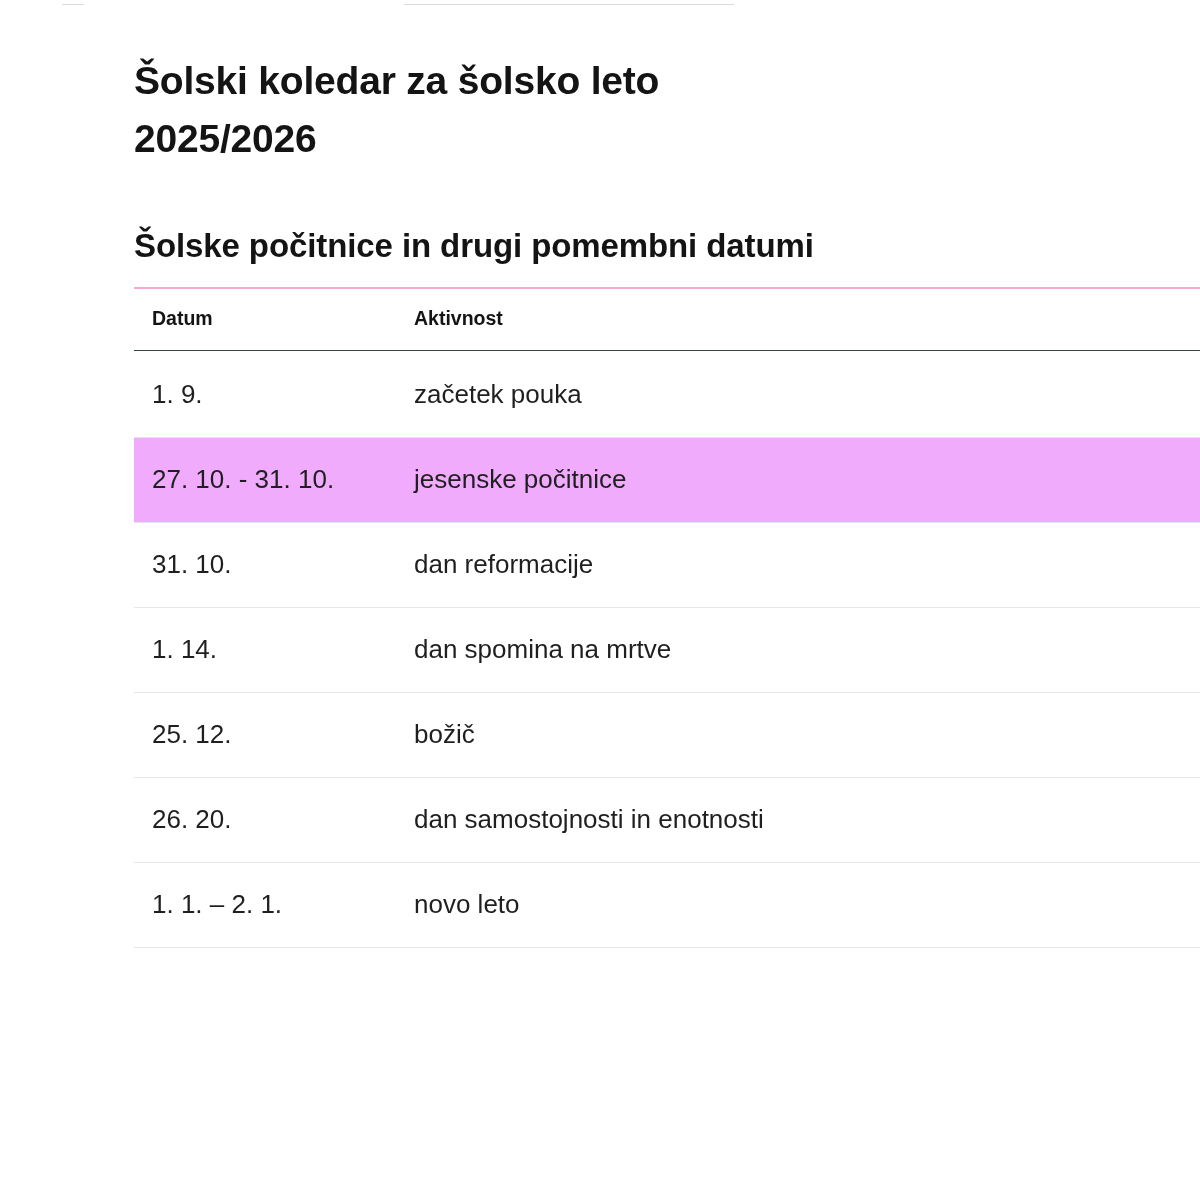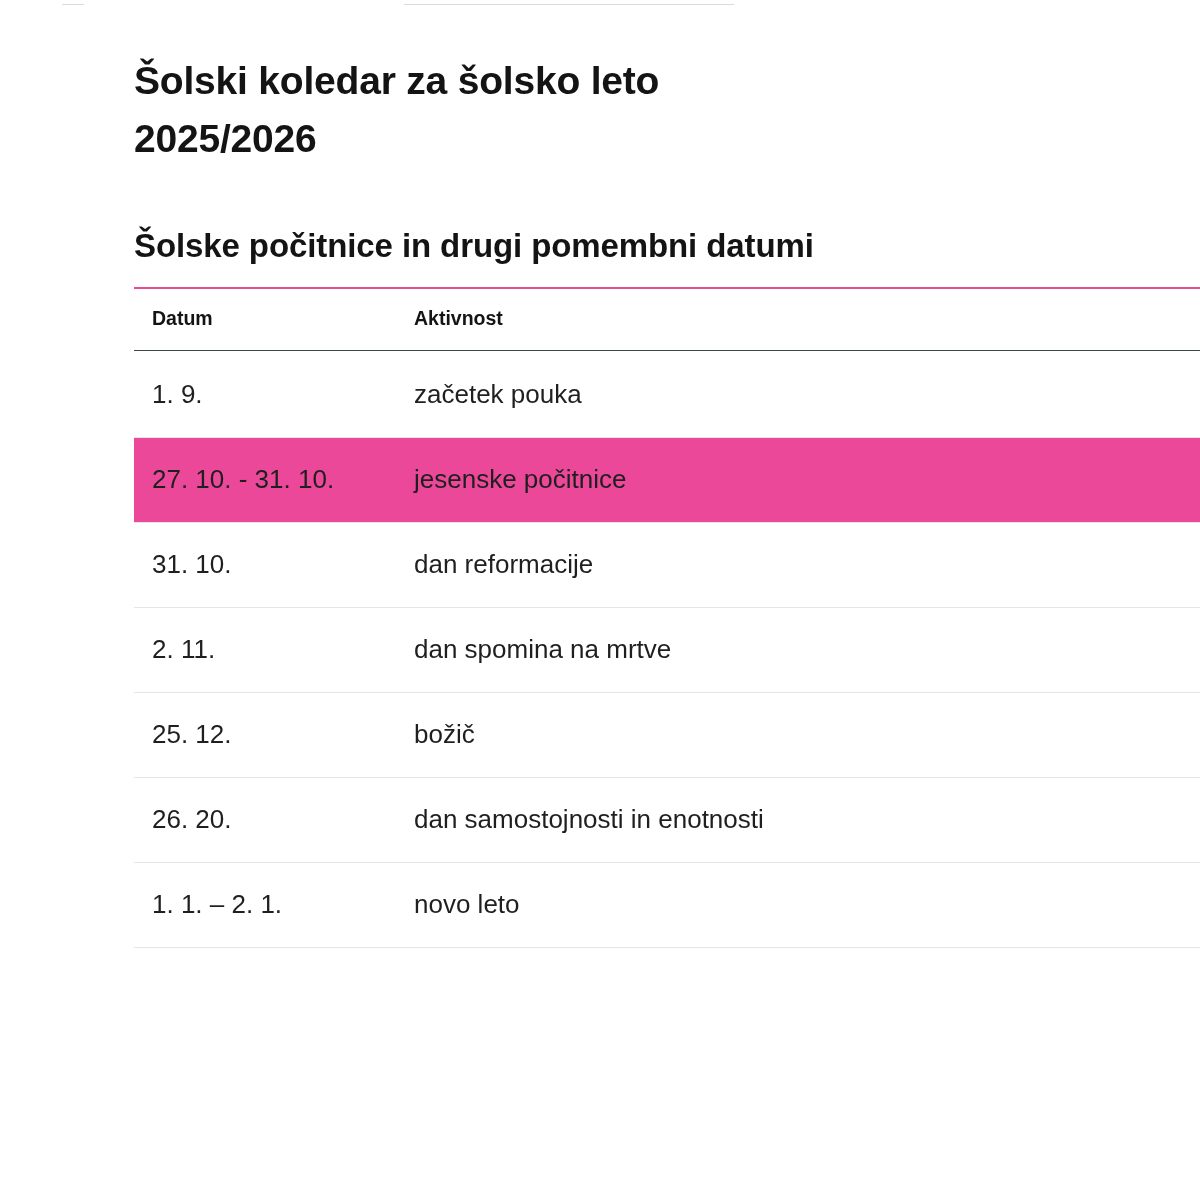--- a/index.html
+++ b/index.html
@@ -72,36 +72,36 @@
   }
   table.cal col.c-date { width: 262px; }
   table.cal col.c-act  { width: 804px; }
 
   table.cal thead th {
     text-align: left;
     font-size: 19.5px;
     font-weight: 700;
     color: #141414;
     padding: 18px 0 20px 18px;
-    border-top: 2px solid #ec4899;
+    border-top: 2px solid #f9a8d4;
     border-bottom: 1px solid #3b4648;
     vertical-align: middle;
   }
 
   table.cal tbody td {
     font-size: 26px;
     font-weight: 400;
     color: #1f1f1f;
     padding: 26px 0 27px 18px;
     border-bottom: 1px solid #e3e7e8;
     vertical-align: middle;
     white-space: nowrap;
   }
   table.cal tbody tr.alt td {
-    background: #ec4899;
+    background: #f0abfc;
     border-bottom: 1px solid #dfe8ea;
   }
   table.cal tbody tr:first-child td {
     padding-top: 28px;
   }
 </style>
 </head>
 <body>
 
 <div class="top-edge">
@@ -136,21 +136,21 @@
         </tr>
         <tr class="alt">
           <td>27. 10. -  31. 10.</td>
           <td>jesenske počitnice</td>
         </tr>
         <tr>
           <td>31. 10.</td>
           <td>dan reformacije</td>
         </tr>
         <tr>
-          <td>2. 11.</td>
+          <td>1. 14.</td>
           <td>dan spomina na mrtve</td>
         </tr>
         <tr>
           <td>25. 12.</td>
           <td>božič</td>
         </tr>
         <tr>
           <td>26. 20.</td>
           <td>dan samostojnosti in enotnosti</td>
         </tr>

